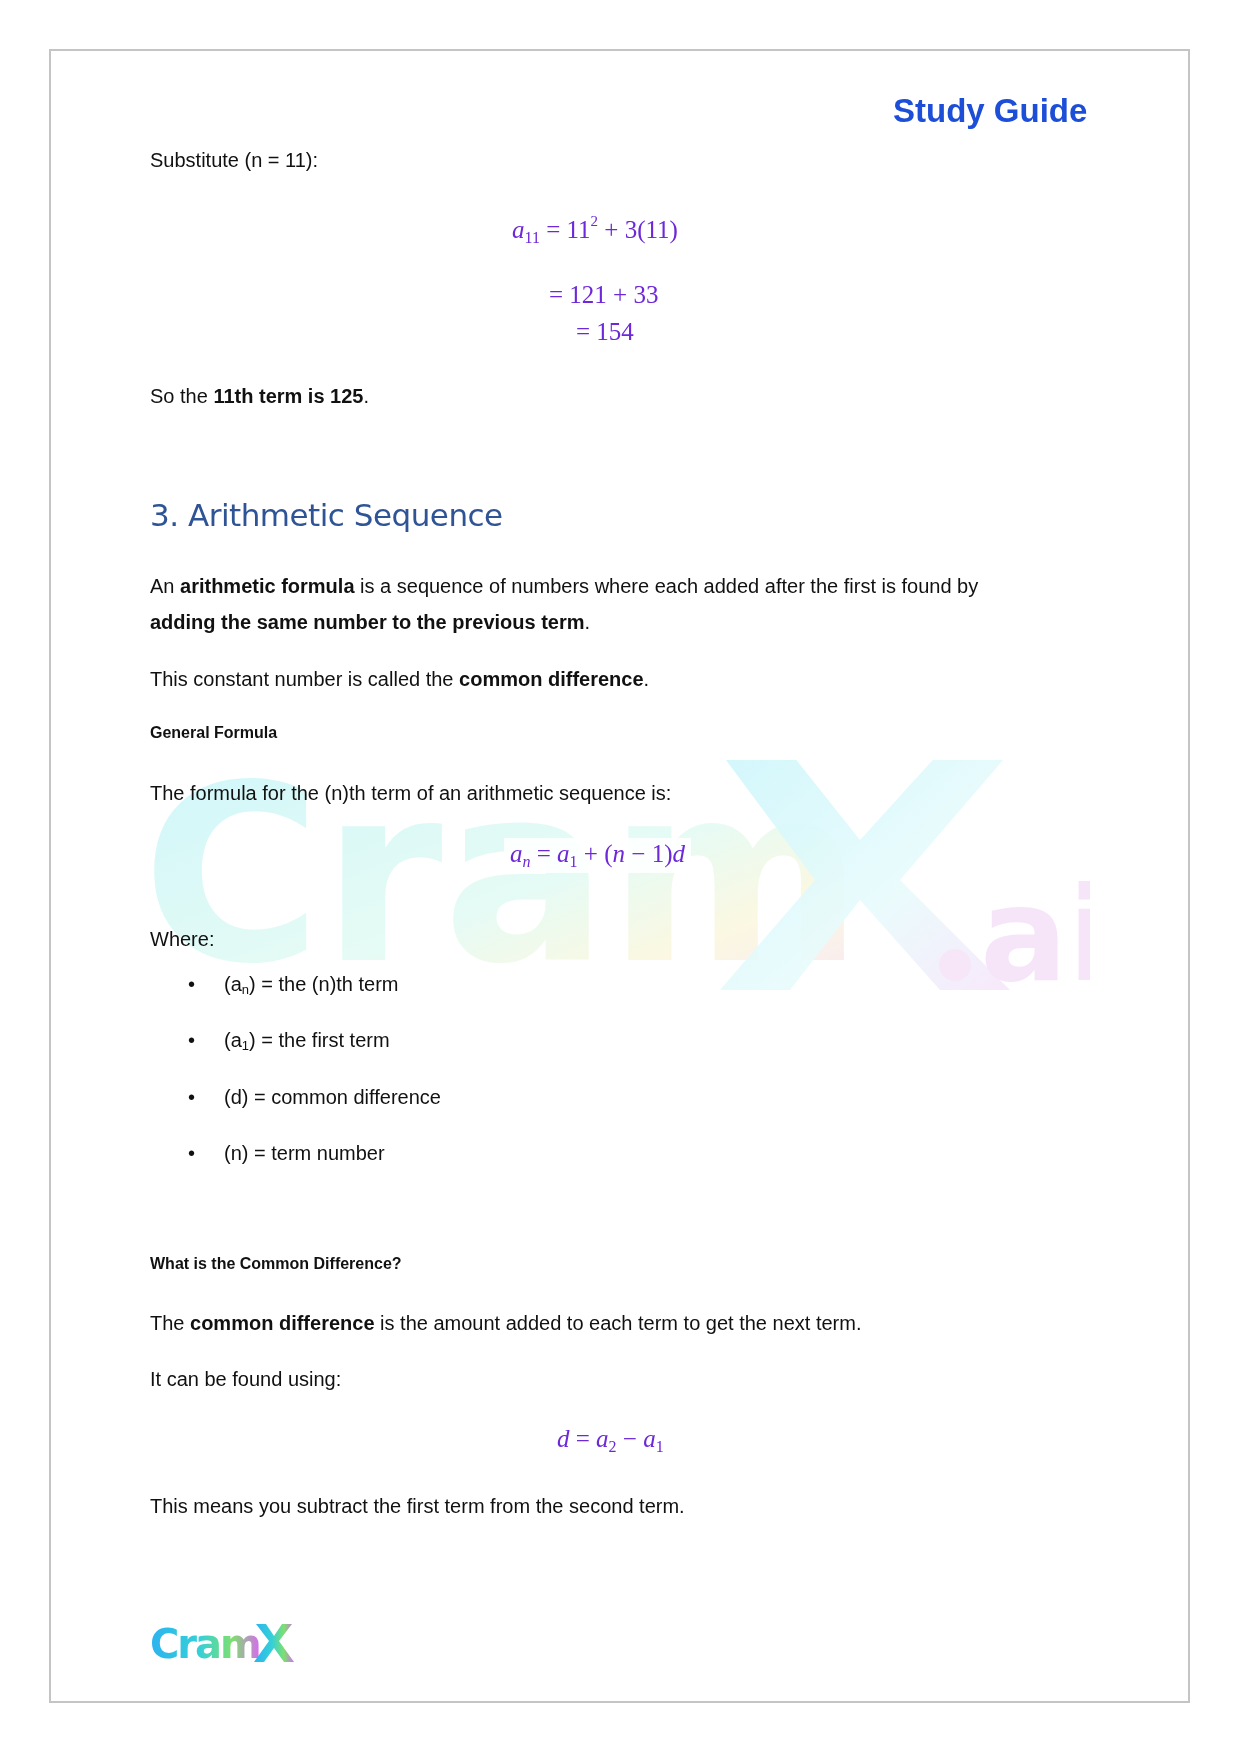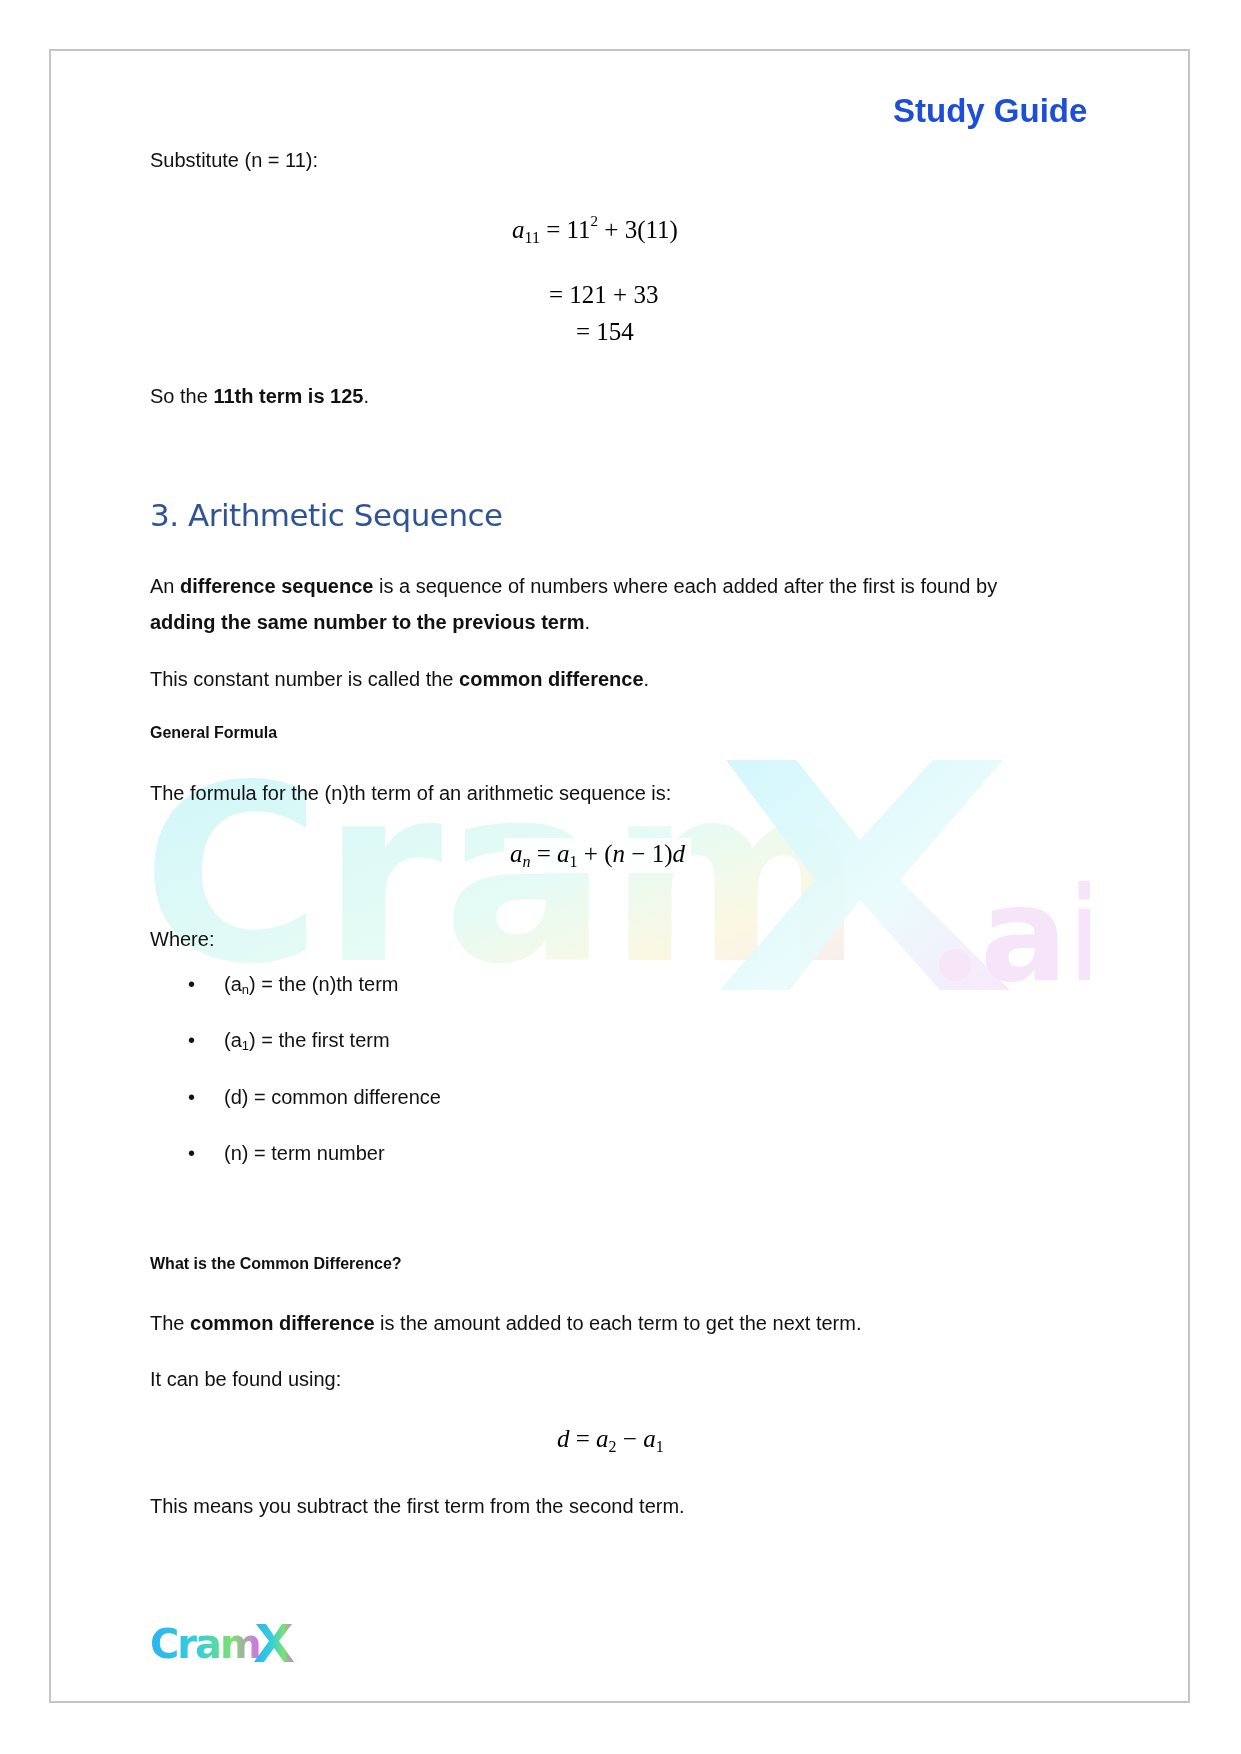--- a/index.html
+++ b/index.html
@@ -4,21 +4,21 @@
 <style>
   html, body { margin: 0; padding: 0; background: #ffffff; }
   body { width: 1241px; height: 1754px; position: relative; overflow: hidden;
          font-family: "Liberation Sans", sans-serif; color: #111111; }
   .page-frame { position: absolute; left: 49px; top: 49px; width: 1141px; height: 1654px;
                 border: 2px solid #c4c4c4; box-sizing: border-box; }
   .abs { position: absolute; white-space: nowrap; }
   .header-title { left: 893px; top: 92px; font-size: 33px; font-weight: bold; color: #1d4ed8; }
   .body-text { font-size: 20px; line-height: 24px; color: #111; }
   .body-text b { font-weight: bold; }
-  .math { font-family: "Liberation Serif", "DejaVu Serif", serif; font-size: 25px; color: #000000; }
+  .math { font-family: "Liberation Serif", "DejaVu Serif", serif; font-size: 25px; color: #6d28d9; }
   .math i { font-style: italic; }
   .math sub { font-size: 16px; vertical-align: -5px; font-style: normal; }
   .math sup { font-size: 15px; vertical-align: 12px; }
   .section-heading { left: 150px; top: 497px; font-size: 31px; color: #2f5496;
                      font-family: "DejaVu Sans", sans-serif; letter-spacing: -0.5px; }
   .sub-heading { font-size: 16px; font-weight: bold; color: #111; }
   .bullet { left: 188px; font-size: 20px; color: #111; }
   .bullet-text { left: 224px; font-size: 20px; color: #111; }
   .bullet-text sub { font-size: 13px; vertical-align: -3px; }
   .watermark { position: absolute; left: 150px; top: 760px; width: 940px; height: 235px; pointer-events: none; }
@@ -61,21 +61,21 @@
 <div class="abs math" style="left:549px; top:281px;">= 121 + 33</div>
 <div class="abs math" style="left:576px; top:318px;">= 154</div>
 
 <div class="abs body-text" style="left:150px; top:384px;">
   <span>So the </span><b>11th term is 125</b><span>.</span>
 </div>
 
 <div class="abs section-heading">3. Arithmetic Sequence</div>
 
 <div class="abs body-text" style="left:150px; top:574px;">
-  <span>An </span><b>difference sequence</b><span> is a sequence of numbers where each added after the first is found by</span>
+  <span>An </span><b>arithmetic formula</b><span> is a sequence of numbers where each added after the first is found by</span>
 </div>
 <div class="abs body-text" style="left:150px; top:610px;">
   <b>adding the same number to the previous term</b><span>.</span>
 </div>
 
 <div class="abs body-text" style="left:150px; top:667px;">
   <span>This constant number is called the </span><b>common difference</b><span>.</span>
 </div>
 
 <div class="abs sub-heading" style="left:150px; top:724px;">General Formula</div>

